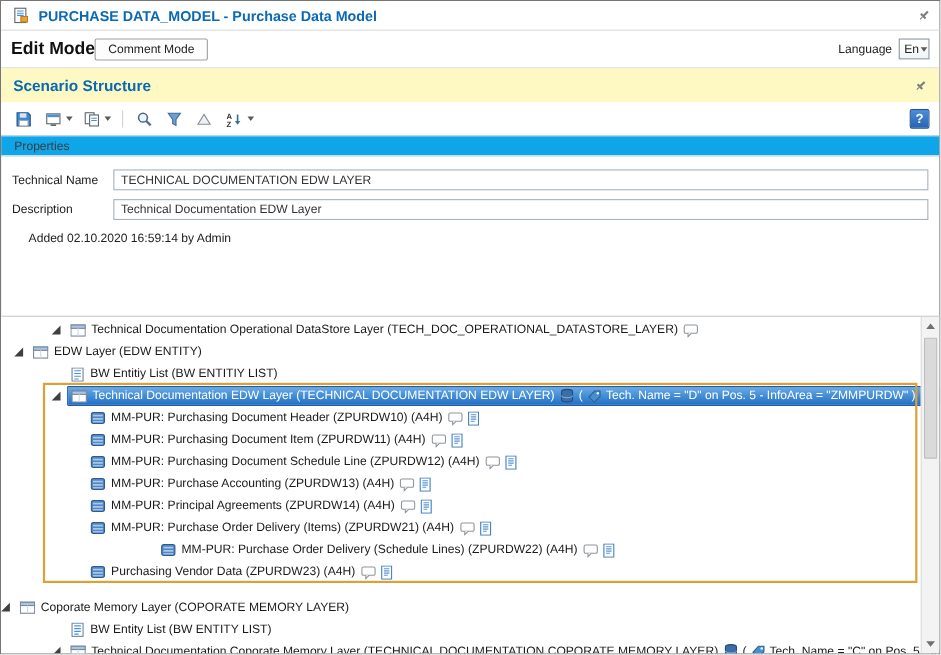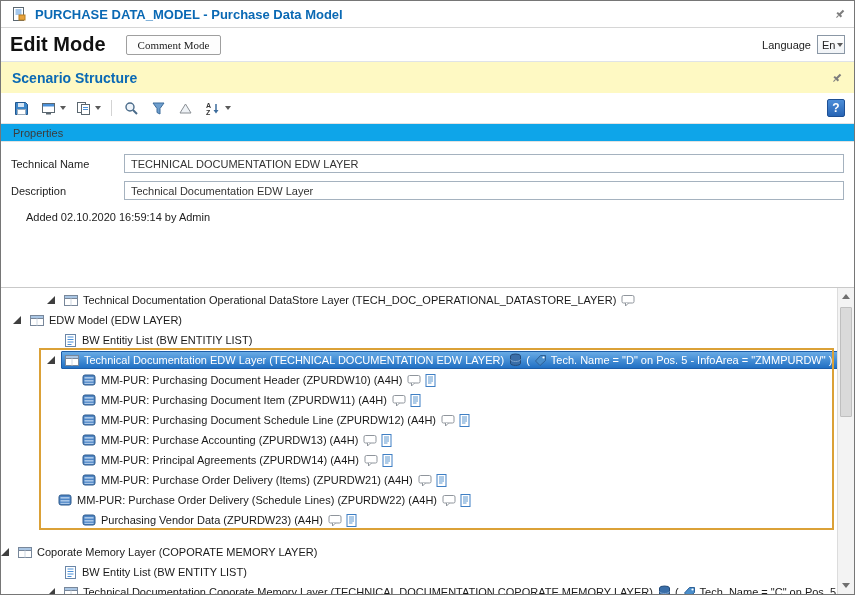--- a/index.html
+++ b/index.html
@@ -6,40 +6,40 @@
   html,body { margin:0; padding:0; background:#ffffff; font-family:"Liberation Sans", sans-serif; }
   .window { position:relative; width:855px; height:595px; border:1px solid #767676; background:#fff; overflow:hidden; }
 
   
   .titlebar { height:27px; display:flex; align-items:center; padding:0 8px; border-bottom:1px solid #d6d6d6; background:#fff; }
   .apptitle { color:#0a69b4; font-weight:bold; font-size:13px; margin-left:6px; }
   .pin-right { margin-left:auto; display:flex; align-items:center; cursor:pointer; }
 
   
   .modebar { height:33px; display:flex; align-items:center; padding:0 9px; background:#fff; }
-  .editmode { font-size:20px; font-weight:bold; color:#111; }
-  .comment-btn { margin-left:20px; font-size:11px; padding:3px 11px; border:1px solid #9f9f9f; background:#fdfdfd; border-radius:2px; color:#222; cursor:pointer; font-family:Liberation Serif, serif; }
+  .editmode { font-size:16px; font-weight:bold; color:#111; }
+  .comment-btn { margin-left:0; font-size:11px; padding:3px 11px; border:1px solid #9f9f9f; background:#fdfdfd; border-radius:2px; color:#222; cursor:pointer; font-family:Liberation Sans, sans-serif; }
   .langwrap { margin-left:auto; display:flex; align-items:center; gap:6px; font-size:11px; color:#222;text-align:center; }
   .lang-select { border:1px solid #8a97a5; width:28px; height:19px; display:flex; align-items:center; justify-content:space-between; padding:0 4px; background:linear-gradient(#fff,#f0f3f6); cursor:pointer; }
 
   
   .panelheader { height:32px; border-top:1px solid #dfe3e8; display:flex; align-items:center; padding:0 11px; background:#fef9c3; }
   .panel-title { color:#0a69b4; font-weight:bold; font-size:14px; }
 
   
   .toolbar { height:30px; display:flex; align-items:center; padding:0 9px; gap:4px; background:#fff; }
   .tb-btn { display:inline-flex; align-items:center; padding:2px; border-radius:2px; cursor:pointer; }
   .tb-sep { width:1px; height:16px; background:#d3d3d3; margin:0 4px; }
   .dd { width:0; height:0; border-left:3px solid transparent; border-right:3px solid transparent; border-top:4px solid #5a5a5a; margin-left:2px; }
   .help-btn { margin-left:auto; width:18px; height:18px; background:linear-gradient(#4d8ed8,#2764b4); color:#fff; font-weight:bold; font-size:12px; display:flex; align-items:center; justify-content:center; border:1px solid #1d4f94; border-radius:2px; cursor:pointer; }
 
   
   .propsbar { height:19px; background:#0ea5e9; border-top:1px solid #e2e2e2; border-bottom:1px solid #e2e2e2; display:flex; align-items:center; padding:0 12px; font-size:11px; color:#3c3c3c; }
   .form { padding:12px 10px 0 10px; }
-  .frow { display:flex; align-items:center; margin-bottom:8px;gap:21px; }
+  .frow { display:flex; align-items:center; margin-bottom:8px; }
   .flabel { width:92px; font-size:11px; color:#222; flex:0 0 92px; }
   .finput { flex:1; height:19px; border:1px solid #a5b2bf; font-size:11px; padding:0 6px; color:#333; font-family:inherit; background:#fff; }
   .added { padding:3px 25px; font-size:11px; color:#222; }
 
   
   .treepanel { position:absolute; left:0; right:0; top:286px; bottom:0; border-top:1px solid #c9c9c9; background:#fff; overflow:hidden; }
   .rows { position:relative; z-index:1; padding-top:2px; }
   .trow { height:20px; display:flex; align-items:center; font-size:11px; color:#1a1a1a; white-space:nowrap; cursor:default; }
   .rowbar { display:flex; align-items:center; flex:1; height:18px; padding-left:1px; }
   .trow.sel .rowbar { background:linear-gradient(#69abe5,#2170c4); color:#fff; border:1px solid #1d5da8; border-radius:1px; }
@@ -221,21 +221,21 @@
         <div class="trow" style="padding-left: 12px;">
           <span class="expander"></span>
           <span class="rowbar">
             <span class="ticon">
               <svg width="14" height="13" viewBox="0 0 14 13">
                 <rect x="0.5" y="1.5" width="13" height="10" fill="#fff" stroke="#78879a"></rect>
                 <rect x="0.5" y="1.5" width="13" height="3" fill="#aac6e4" stroke="#78879a"></rect>
                 <line x1="7" y1="4.5" x2="7" y2="11.5" stroke="#cfd8e2"></line>
               </svg>
             </span>
-            <span class="tlabel">EDW Model (EDW LAYER)</span>
+            <span class="tlabel">EDW Layer (EDW ENTITY)</span>
           </span>
         </div>
         <div class="trow" style="padding-left: 46px;">
           <span class="exp-spacer"></span>
           <span class="rowbar">
             <span class="ticon">
               <svg width="13" height="13" viewBox="0 0 13 13">
                 <rect x="1.5" y="0.5" width="10" height="12" fill="#fff" stroke="#6a86a8"></rect>
                 <line x1="3.5" y1="3" x2="9.5" y2="3" stroke="#4a90d9"></line>
                 <line x1="3.5" y1="5.5" x2="9.5" y2="5.5" stroke="#4a90d9"></line>
@@ -441,21 +441,21 @@
               <svg width="11" height="13" viewBox="0 0 11 13">
                 <rect x="1" y="0.5" width="9" height="12" fill="#fff" stroke="#3f7fc4"></rect>
                 <line x1="3" y1="3" x2="8" y2="3" stroke="#5b96cf"></line>
                 <line x1="3" y1="5" x2="8" y2="5" stroke="#5b96cf"></line>
                 <line x1="3" y1="7" x2="8" y2="7" stroke="#5b96cf"></line>
                 <line x1="3" y1="9" x2="6.5" y2="9" stroke="#5b96cf"></line>
               </svg>
             </span>
           </span>
         </div>
-        <div class="trow" style="padding-left: 40px;">
+        <div class="trow" style="padding-left: 80px; margin-left: 48px;">
           <span class="exp-spacer"></span>
           <span class="rowbar">
             <span class="ticon">
               <svg width="14" height="12" viewBox="0 0 14 12">
                 <rect x="1" y="1" width="12" height="10" rx="2" fill="#4f86c6" stroke="#2f5b8c"></rect>
                 <rect x="2.5" y="3" width="9" height="1.6" fill="#a9c7e8"></rect>
                 <rect x="2.5" y="6" width="9" height="1.6" fill="#a9c7e8"></rect>
                 <rect x="2.5" y="8.8" width="9" height="1.2" fill="#a9c7e8"></rect>
               </svg>
             </span>

